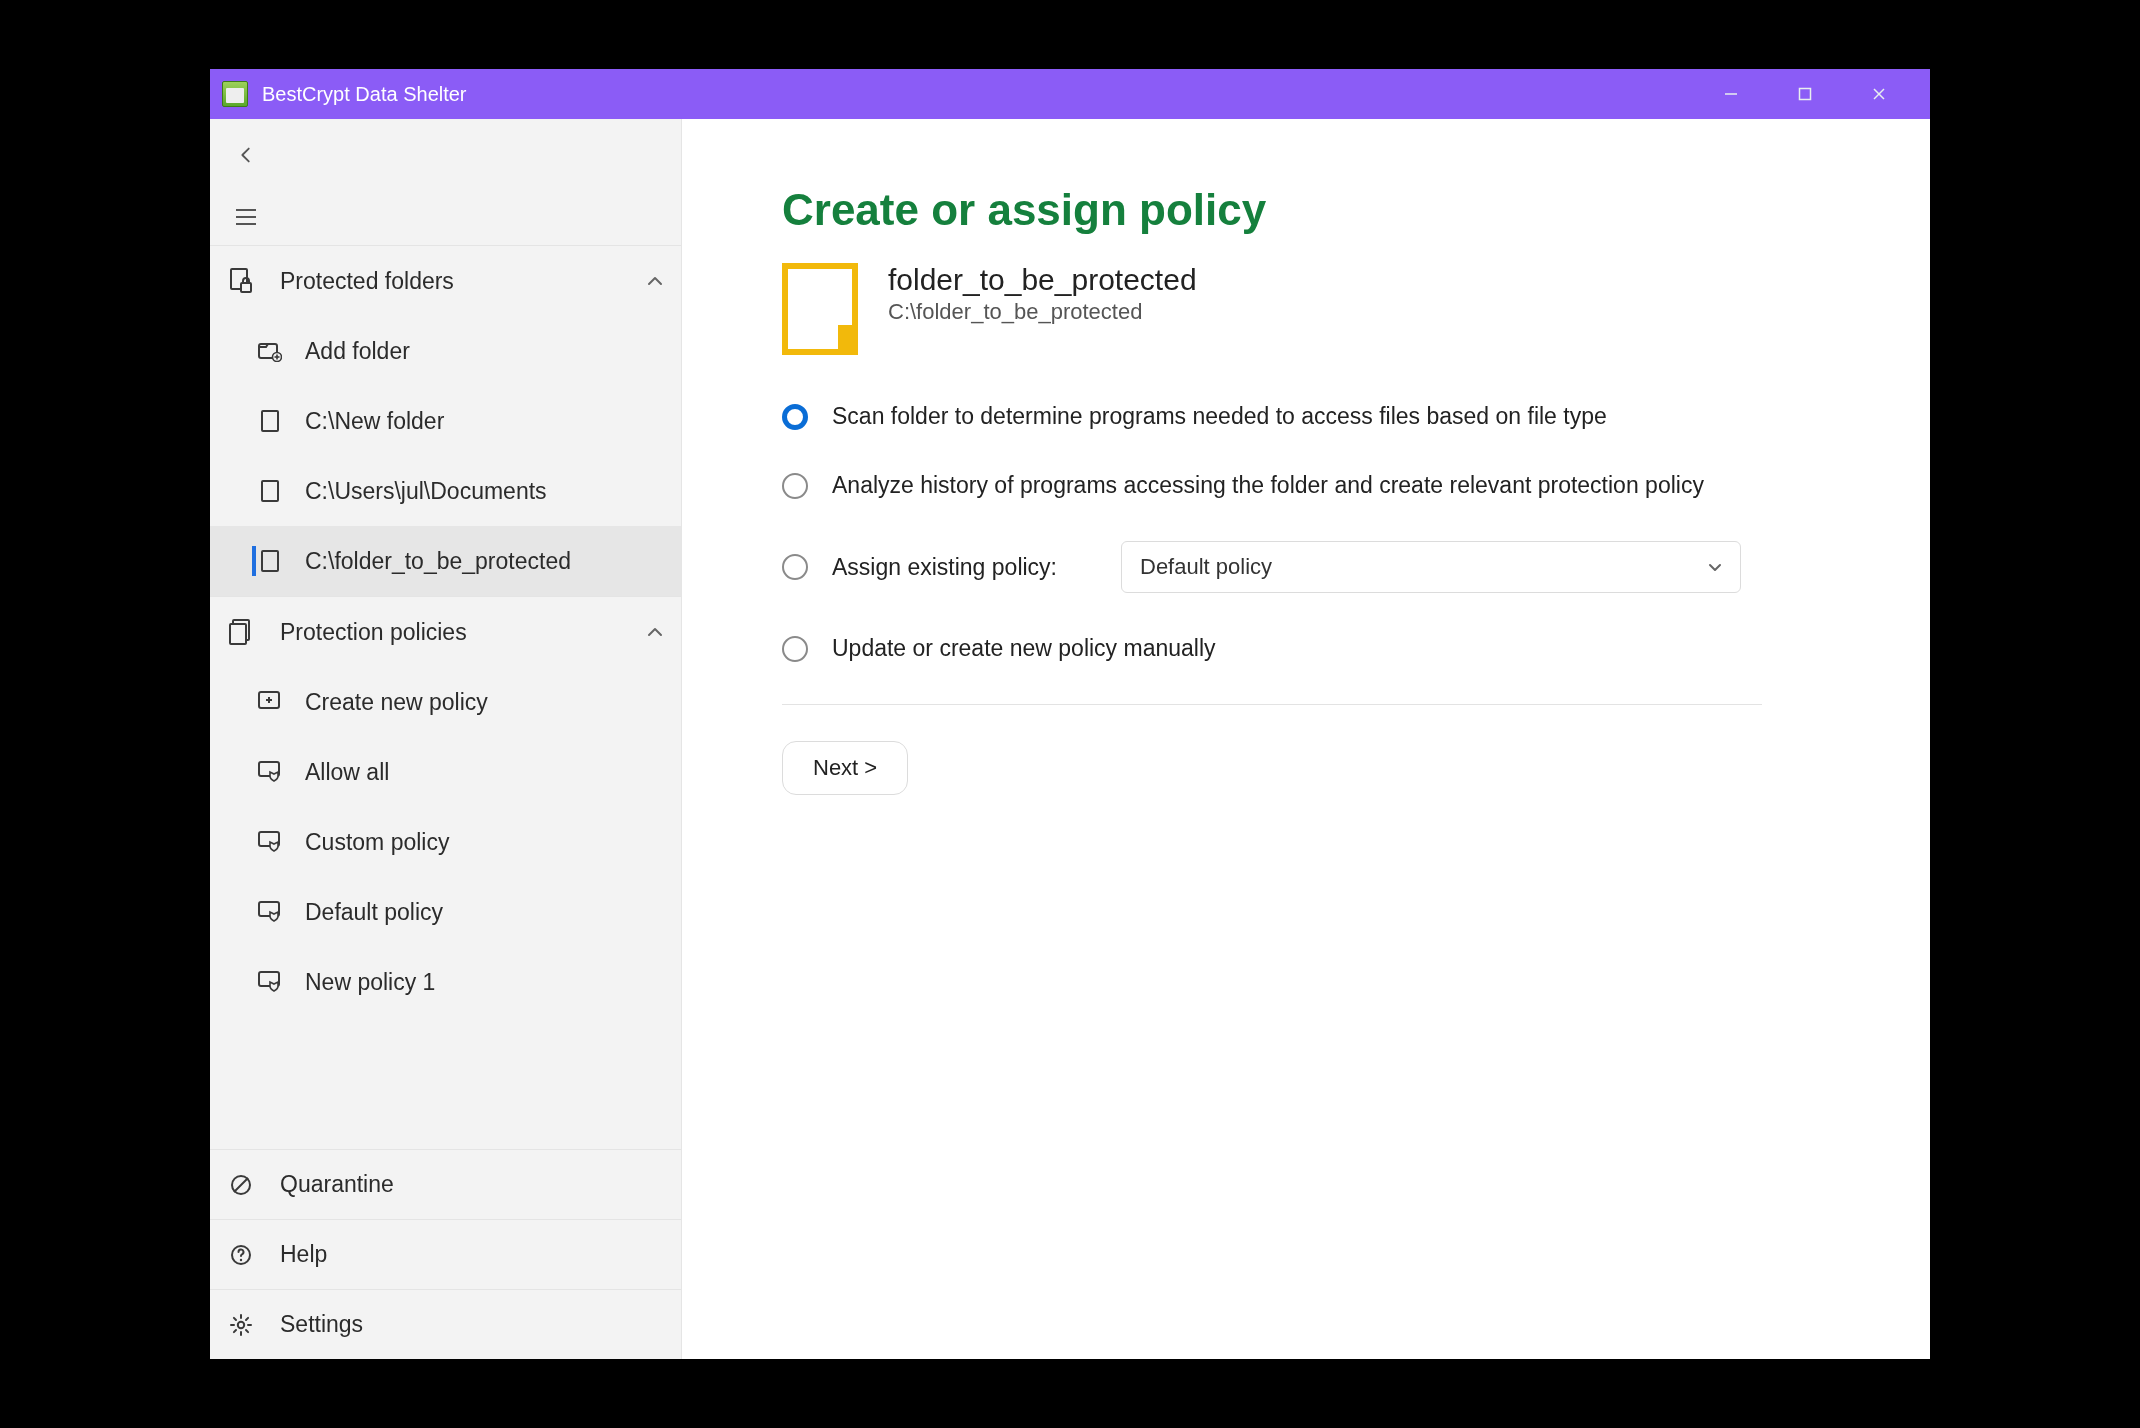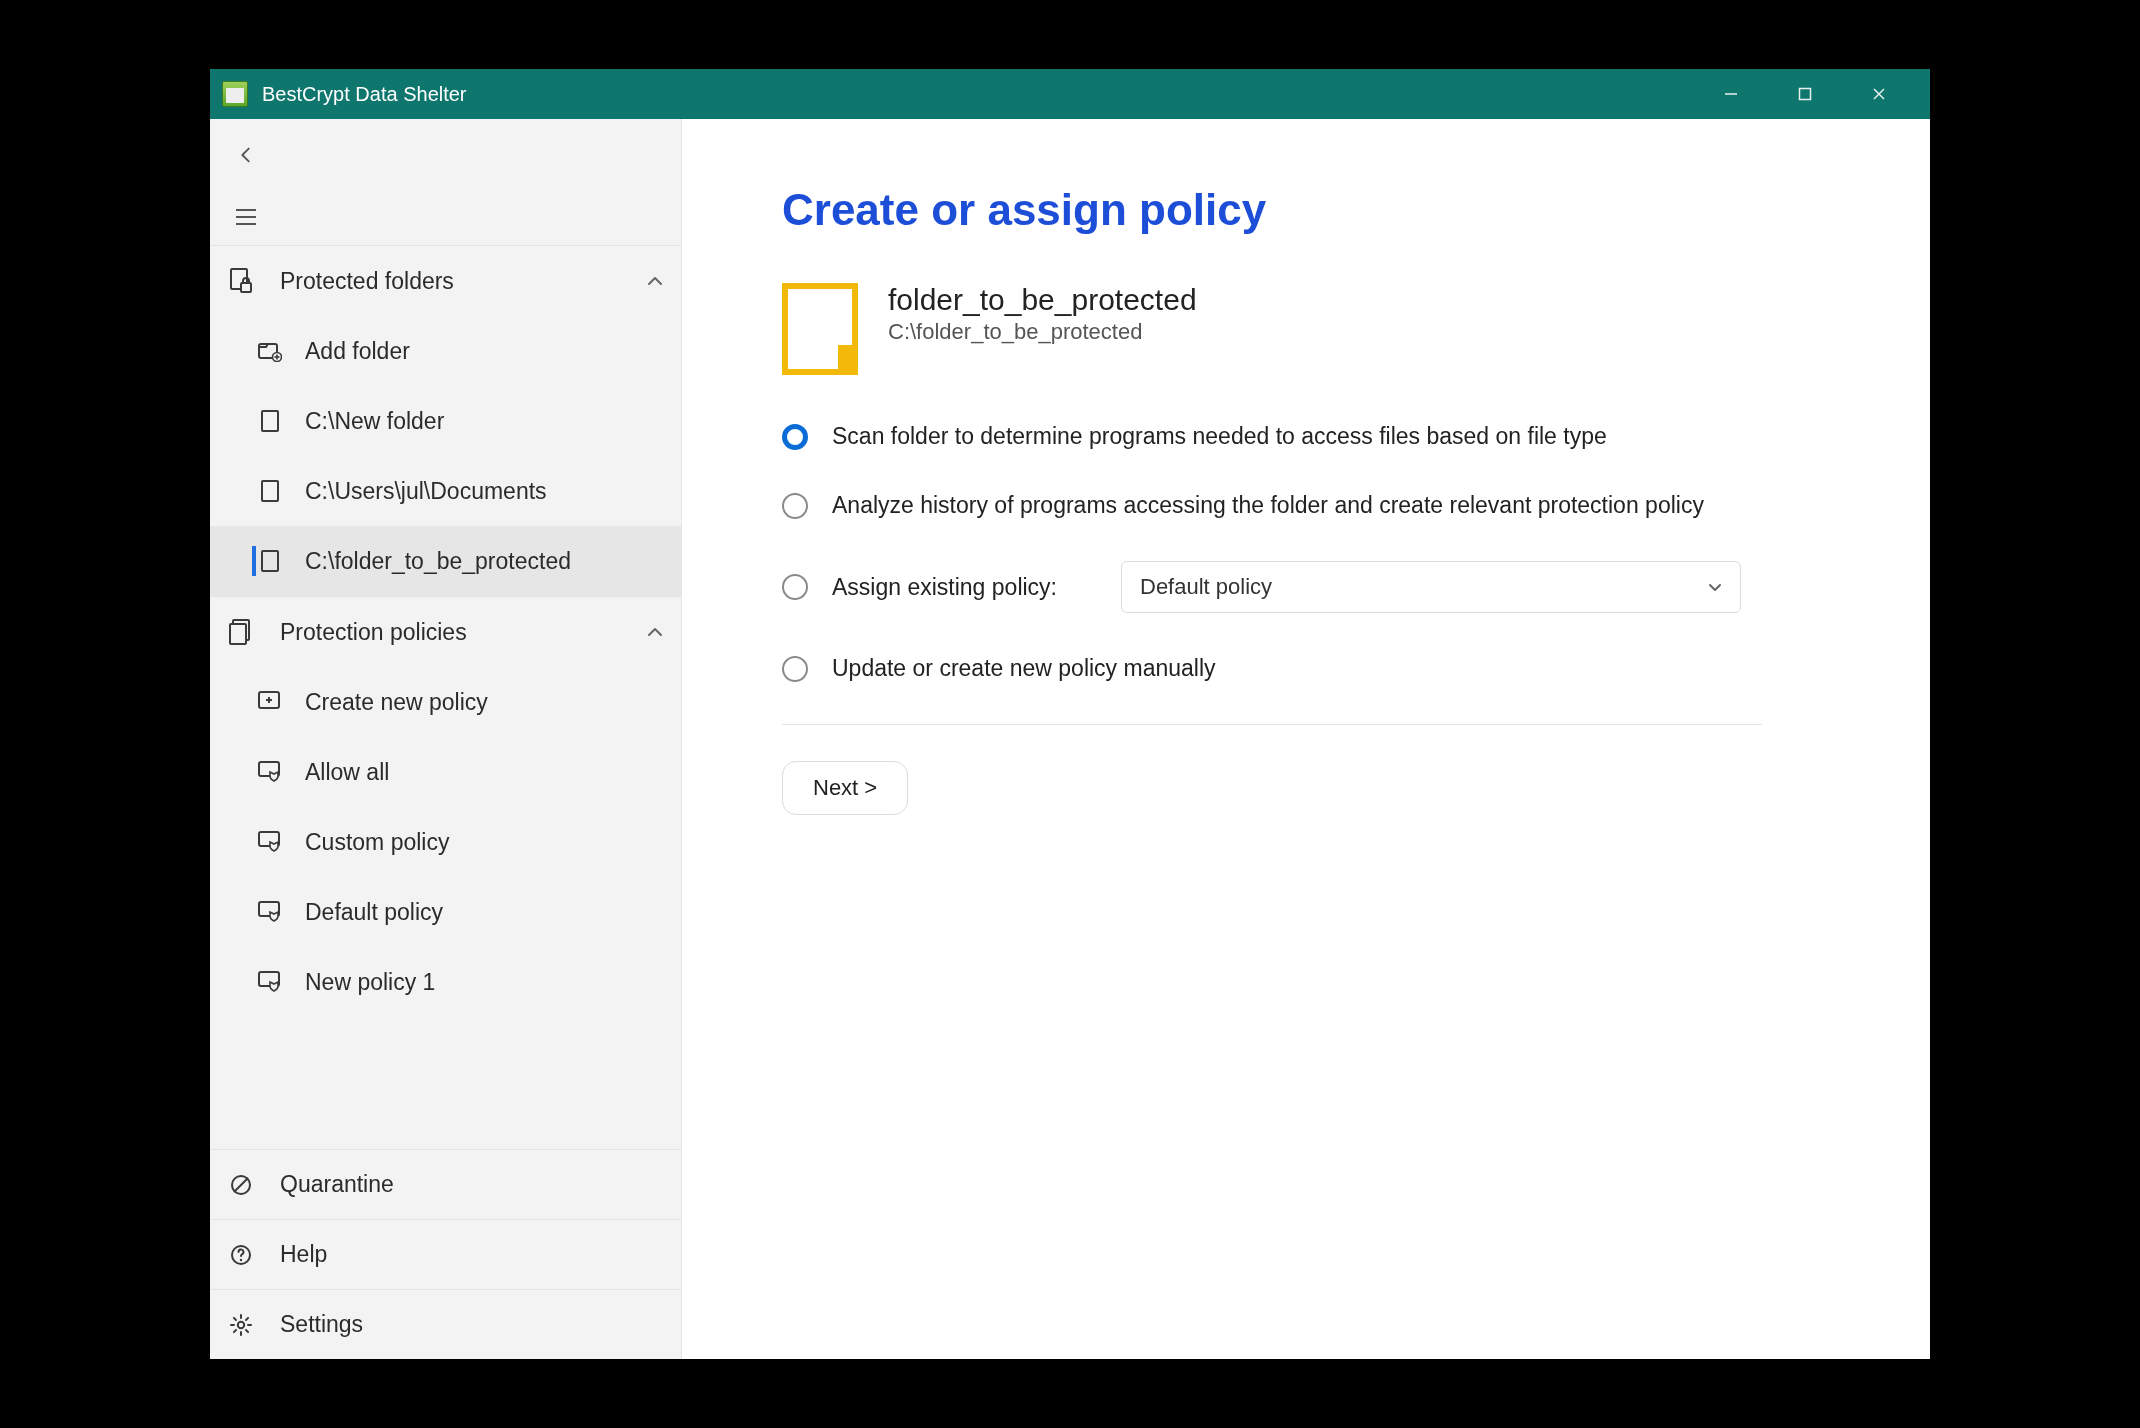--- a/index.html
+++ b/index.html
@@ -14,21 +14,21 @@
   .window {
     width: 1720px;
     height: 1290px;
     background: #fff;
     display: flex;
     flex-direction: column;
     box-shadow: 0 8px 32px rgba(0,0,0,0.4);
   }
   .titlebar {
     height: 50px;
-    background: #0f766e;
+    background: #8b5cf6;
     display: flex;
     align-items: center;
     padding: 0 12px;
     color: #fff;
     font-size: 20px;
   }
   .titlebar .app-icon {
     width: 26px;
     height: 26px;
     margin-right: 14px;
@@ -114,22 +114,22 @@
   .sidebar-bottom { margin-top: auto; }
   .sidebar-bottom .nav-item { border-top: 1px solid #e4e4e4; }
   .main {
     flex: 1;
     padding: 66px 0 0 100px;
     overflow: auto;
   }
   .main h1 {
     font-size: 44px;
     font-weight: 700;
-    color: #1d4ed8;
-    margin-bottom: 48px;
+    color: #15803d;
+    margin-bottom: 28px;
   }
   .folder-header { display: flex; align-items: flex-start; gap: 30px; margin-bottom: 48px; }
   .folder-badge {
     width: 76px; height: 92px;
     border: 6px solid #f2b90b;
     position: relative;
   }
   .folder-badge::after{
     content:""; position:absolute; width:18px; height:28px;
     right:-4px; bottom:-4px; background:#f2b90b;

